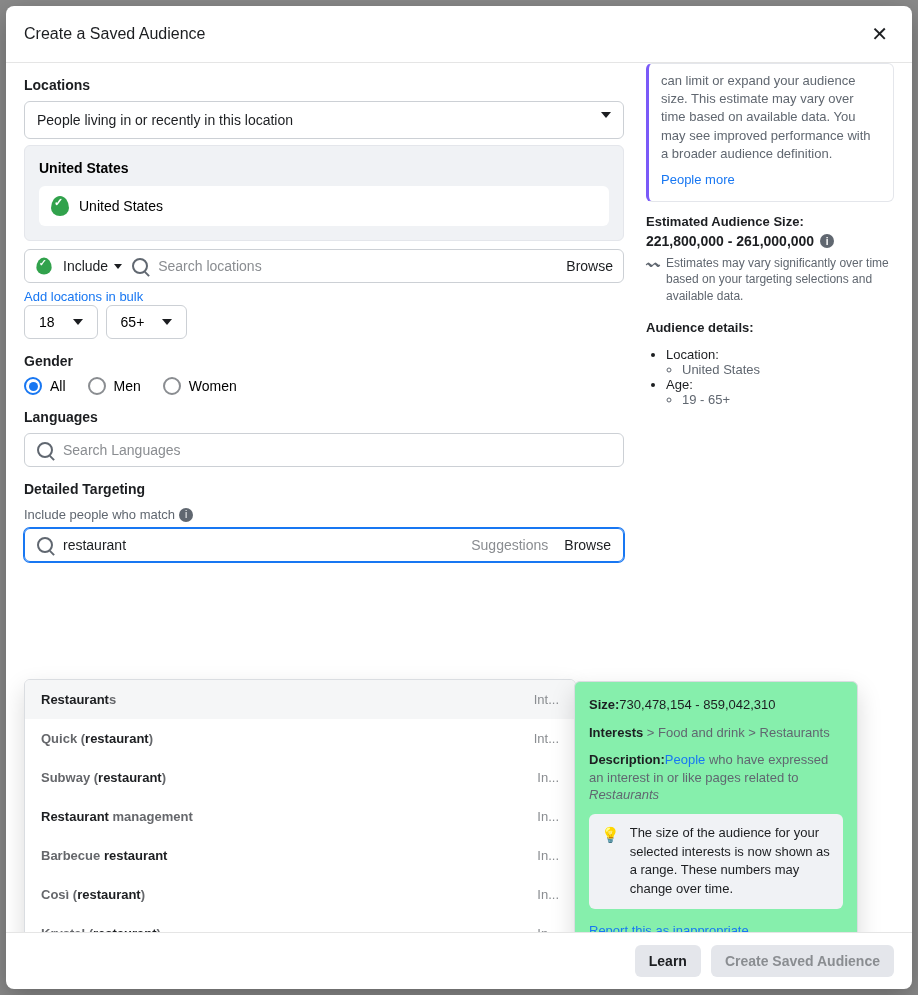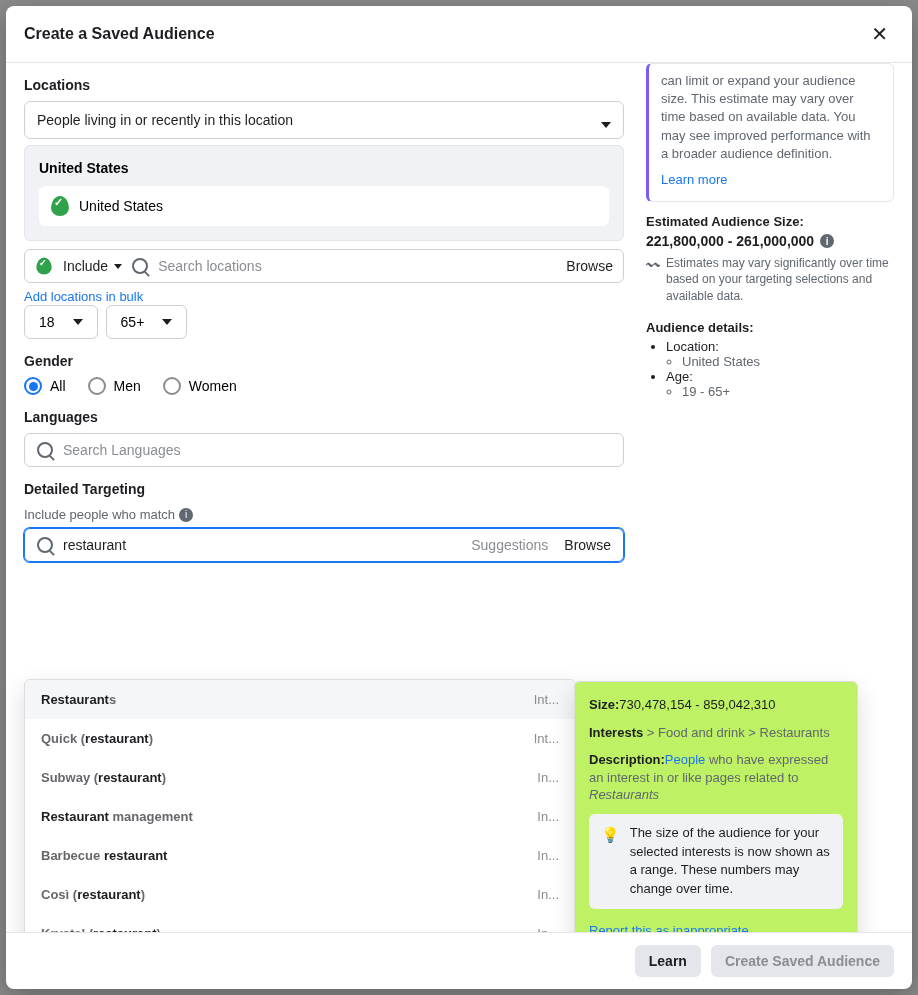--- a/index.html
+++ b/index.html
@@ -1,25 +1,25 @@
 <!DOCTYPE html>
 <html><head>
 <meta charset="utf-8">
 <style>
   * { box-sizing: border-box; margin: 0; padding: 0; font-family: -apple-system, BlinkMacSystemFont, "Segoe UI", Helvetica, Arial, sans-serif; }
   body { background: #8a8a8a; padding: 6px; width: 918px; height: 995px; overflow: hidden; }
   .modal { background: #fff; width: 100%; height: 100%; border-radius: 8px; display: flex; flex-direction: column; box-shadow: 0 8px 28px rgba(0,0,0,.28); }
   .modal-header { display: flex; align-items: center; justify-content: space-between; padding: 10px 18px; border-bottom: 1px solid #e5e5e5; }
-  .modal-title { font-size: 16px; font-weight: 700; color: #1c1e21; }
+  .modal-title { font-size: 16px; font-weight: 400; color: #1c1e21; }
   .close-x { font-size: 20px; color: #1c1e21; cursor: pointer; padding: 6px; }
   .modal-body { flex: 1; display: flex; overflow: hidden; position: relative; }
   .left { flex: 1; padding: 0 18px 12px 18px; overflow: hidden; }
   .section-label { font-size: 14px; font-weight: 600; color: #1c1e21; margin: 14px 0 8px; }
   .sub-label { font-size: 13px; color: #606770; margin-bottom: 6px; display: inline-flex; align-items: center; gap:4px;}
-  .select-box { width: 100%; border: 1px solid #ccd0d5; border-radius: 6px; padding: 10px 12px; display: flex; justify-content: space-between; align-items: flex-end; font-size: 14px; color: #1c1e21; background: #fff; cursor: pointer; }
+  .select-box { width: 100%; border: 1px solid #ccd0d5; border-radius: 6px; padding: 10px 12px; display: flex; justify-content: space-between; align-items: flex-start; font-size: 14px; color: #1c1e21; background: #fff; cursor: pointer; }
   .caret { border-left: 5px solid transparent; border-right: 5px solid transparent; border-top: 6px solid #1c1e21; }
   .loc-block { background: #f0f2f5; border: 1px solid #e4e6eb; border-radius: 6px; padding: 14px; margin-top: 6px; }
   .loc-country { font-size: 14px; font-weight: 600; margin-bottom: 10px; }
   .loc-pill { background: #fff; border-radius: 6px; padding: 10px 12px; display: flex; align-items: center; gap:10px; font-size: 14px; }
   .shield { width: 18px; height: 20px; background: #31a24c; border-radius: 50% 50% 50% 50% / 60% 60% 40% 40%; position: relative; }
   .shield::after { content:"✓"; color:#fff; position:absolute; left:3px; top:0px; font-size:11px; font-weight:700;}
   .include-row { display:flex; align-items:center; gap:10px; margin-top:8px; border:1px solid #ccd0d5; border-radius:6px; padding:6px 10px;}
   .include-chip { display:flex; align-items:center; gap:6px; font-size:14px; color:#1c1e21;}
   .minicaret { border-left:4px solid transparent; border-right:4px solid transparent; border-top:5px solid #1c1e21;}
   .search-input { border:none; outline:none; flex:1; font-size:14px; color:#1c1e21; }
@@ -41,32 +41,32 @@
   .sugg { color:#8a8d91; font-size:14px; cursor:pointer;}
   .info-i { width:14px; height:14px; background:#606770; color:#fff; font-size:10px; border-radius:50%; display:inline-flex; align-items:center; justify-content:center;}
 
   .right { width: 270px; padding: 0 18px 0 4px; }
   .tip-card { border:1px solid #e4e6eb; border-left:3px solid #7a5af8; border-radius:6px; padding: 8px 12px 12px ; font-size:13px; color:#606770; line-height:1.4;}
   .est-label { font-size:13px; font-weight:700; margin-top:12px; color:#1c1e21;}
   .est-val { font-size:14px; font-weight:700; margin-top:4px; display:flex; gap:6px; align-items:center; color:#1c1e21;}
   .est-note { font-size:12px; color:#606770; line-height:1.35; margin-top:6px; display:flex; gap:6px;}
   .pulse { font-size:14px; color:#606770; }
   .aud-label { font-size:13px; font-weight:700; margin-top:16px; color:#1c1e21;}
-  .aud-list { font-size:13px; color:#1c1e21; padding-left:20px; margin-top:4px; list-style:disc;}
+  .aud-list { font-size:13px; color:#1c1e21; padding-left:20px; margin-top:12px; list-style:disc;}
   .aud-sub { list-style:circle; margin-left:16px; color:#606770;}
 
   
   .ac { position:absolute; left:18px; top:616px; width:552px; background:#fff; border:1px solid #dadde1; border-radius:6px; box-shadow:0 10px 24px rgba(0,0,0,.15); overflow:hidden; z-index:5;}
   .ac-item { padding:12px 16px; font-size:13px; color:#65676b; font-weight:600; display:flex; justify-content:space-between; cursor:pointer;}
   .ac-item.hover { background:#f5f6f7;}
   .ac-item .rcat { color:#8a8d91; font-weight:500;}
   .ac-item b { color:#1c1e21;}
 
   
-  .detail { position:absolute; left:568px; top:618px; width:284px; background:#bef264; border:1px solid #dadde1; border-radius:6px; box-shadow:0 10px 24px rgba(0,0,0,.15); padding:14px 14px 12px; z-index:6; font-size:13px; color:#1c1e21;}
+  .detail { position:absolute; left:568px; top:618px; width:284px; background:#86efac; border:1px solid #dadde1; border-radius:6px; box-shadow:0 10px 24px rgba(0,0,0,.15); padding:14px 14px 12px; z-index:6; font-size:13px; color:#1c1e21;}
   .detail .row { margin-bottom:10px; line-height:1.35;}
   .note-box { background:#f0f2f5; border-radius:6px; padding:10px 12px; display:flex; gap:10px; color:#1c1e21; line-height:1.45;}
   .bulb { font-size:15px; color:#606770;}
   .report-link { color:#1877f2; font-size:13px; cursor:pointer; margin-top:14px; display:block;}
 
   .modal-footer { border-top:1px solid #e5e5e5; padding:12px 18px; display:flex; justify-content:flex-end; gap:10px;}
   .btn { padding:8px 14px; border-radius:6px; font-size:14px; font-weight:600; cursor:pointer; border:none;}
   .btn-cancel { background:#e4e6eb; color:#1c1e21;}
   .btn-create { background:#e4e6eb; color:#8a8d91;}
 </style>
@@ -150,21 +150,21 @@
         <span class="sugg-browse">
           <span class="sugg">Suggestions</span>
           <span class="browse">Browse</span>
         </span>
       </div>
     </div>
 
     <div class="right">
       <div class="tip-card">
         <span>can limit or expand your audience size. This estimate may vary over time based on available data. You may see improved performance with a broader audience definition.</span><br>
-        <span class="link" style="margin-top:8px">Learn more</span>
+        <span class="link" style="margin-top:8px">People more</span>
       </div>
       <div class="est-label">Estimated Audience Size:</div>
       <div class="est-val">
         <span>221,800,000 - 261,000,000</span>
         <span class="info-i">i</span>
       </div>
       <div class="est-note">
         <span class="pulse">〰︎</span>
         <span>Estimates may vary significantly over time based on your targeting selections and available data.</span>
       </div>

